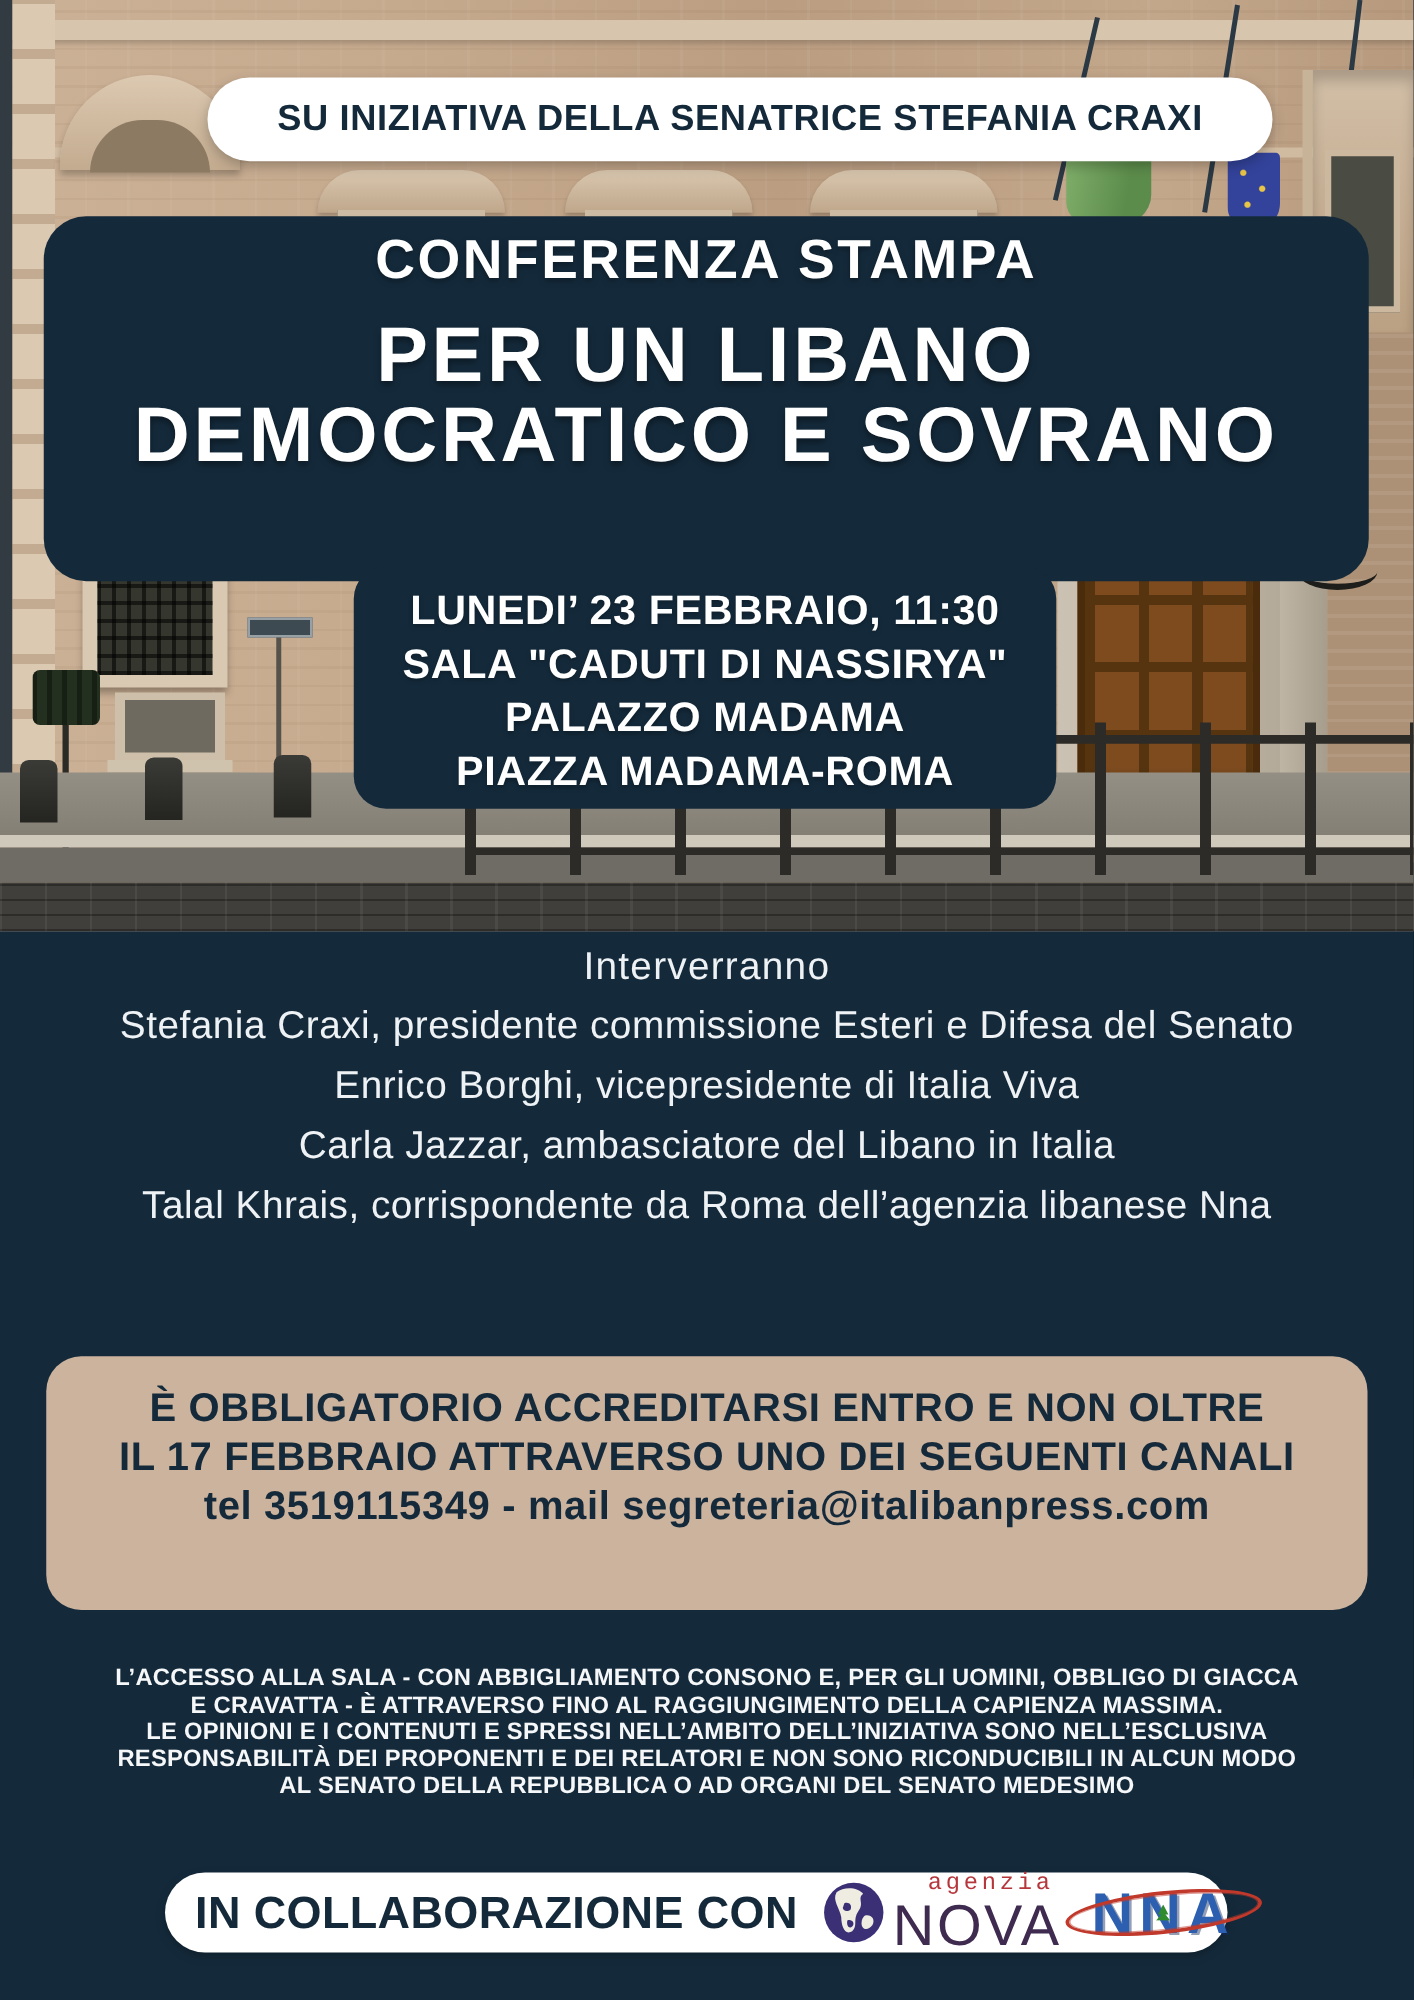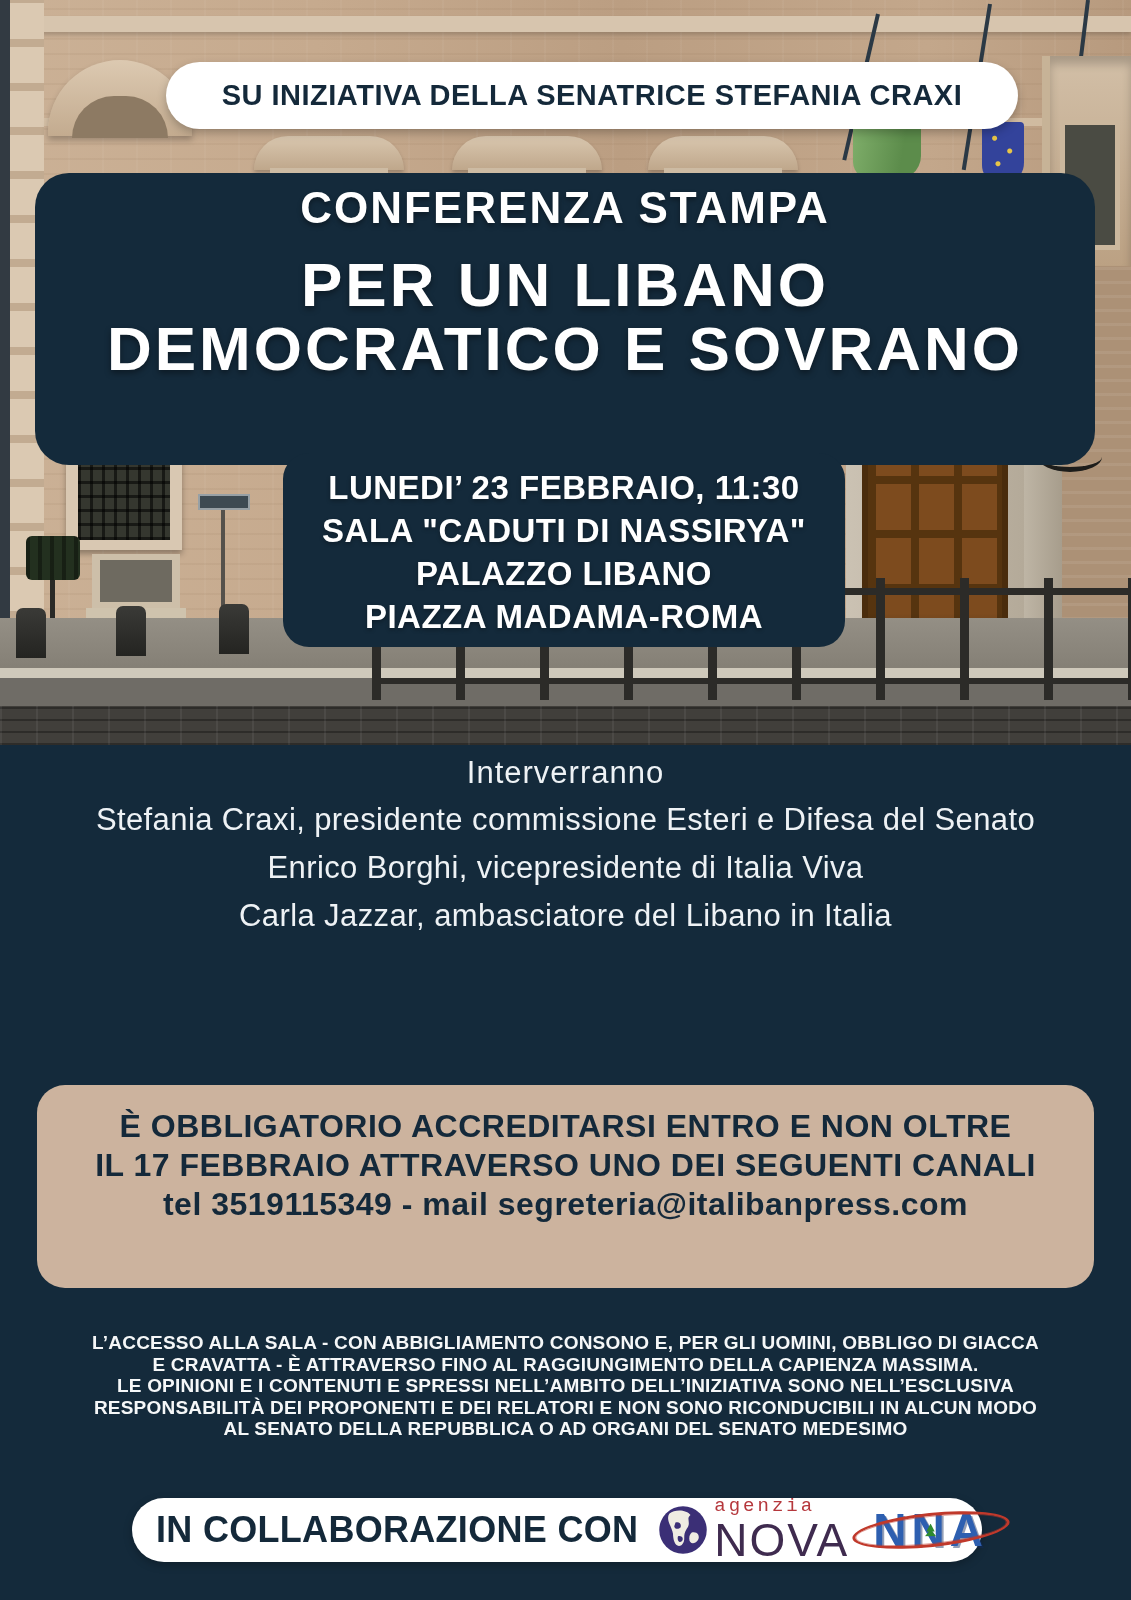--- a/index.html
+++ b/index.html
@@ -108,21 +108,21 @@
 
   .disclaimer{position:absolute;left:0;top:1332px;width:1131px;text-align:center;color:#f5f7f8;}
   .disclaimer-line{font-size:19px;font-weight:bold;letter-spacing:.2px;line-height:21.5px;}
 
   .collab-pill{position:absolute;left:132px;top:1498px;width:850px;height:64px;border-radius:32px;
     background:#ffffff;box-shadow:0 3px 8px rgba(0,0,0,.25);
     display:flex;align-items:center;padding:0 20px 0 24px;gap:14px;}
   .collab-label{font-size:36px;font-weight:bold;color:#14293a;letter-spacing:.3px;white-space:nowrap;}
   .nova-logo{display:flex;align-items:center;gap:6px;margin-left:6px;}
   .nova-text{display:flex;flex-direction:column;align-items:flex-start;line-height:1;}
-  .nova-agenzia{font-family:"Liberation Mono",monospace;font-size:19px;color:#b5373c;letter-spacing:3px;}
+  .nova-agenzia{font-family:"Liberation Mono",monospace;font-size:19px;color:#b5373c;letter-spacing:3px;margin-left:28px;}
   .nova-name{font-size:46px;color:#3f2b4f;letter-spacing:2px;margin-top:1px;text-align:center;}
   .nna-logo{position:relative;margin-left:10px;width:160px;height:56px;display:flex;
     align-items:center;justify-content:center;}
   .nna-text{position:relative;z-index:1;font-size:46px;font-weight:bold;letter-spacing:5px;
     color:#2d5fb0;text-shadow:2px 2px 0 rgba(18,42,94,.45), -1px -1px 0 rgba(255,255,255,.6);}
   .nna-ring{position:absolute;z-index:2;left:50%;top:50%;width:158px;height:34px;
     transform:translate(-50%,-50%) rotate(-6deg);border:3px solid #c0392b;border-radius:50%;
     box-shadow:inset 0 0 0 1px rgba(192,57,43,.5);pointer-events:none;}
   .nna-cedar{position:absolute;z-index:3;left:50%;top:50%;width:13px;height:13px;
     transform:translate(-50%,-50%);background:#2e8b2e;
@@ -188,29 +188,30 @@
 
   <div class="banner">
     <div class="kicker">CONFERENZA STAMPA</div>
     <div class="title-line first">PER UN LIBANO</div>
     <div class="title-line">DEMOCRATICO E SOVRANO</div>
   </div>
 
   <div class="event-box">
     <div class="event-line">LUNEDI’ 23 FEBBRAIO, 11:30</div>
     <div class="event-line">SALA "CADUTI DI NASSIRYA"</div>
-    <div class="event-line">PALAZZO LIBANO</div>
+    <div class="event-line">PALAZZO MADAMA</div>
     <div class="event-line">PIAZZA MADAMA-ROMA</div>
   </div>
 
   <div class="speakers">
     <div class="speakers-heading">Interverranno</div>
     <div class="speaker-line">Stefania Craxi, presidente commissione Esteri e Difesa del Senato</div>
     <div class="speaker-line">Enrico Borghi,  vicepresidente di Italia Viva</div>
     <div class="speaker-line">Carla Jazzar, ambasciatore del Libano in Italia</div>
+    <div class="speaker-line">Talal Khrais, corrispondente da Roma dell’agenzia libanese Nna</div>
   </div>
 
   <div class="accredit-box">
     <div class="accredit-line">È OBBLIGATORIO ACCREDITARSI ENTRO E NON OLTRE</div>
     <div class="accredit-line">IL 17 FEBBRAIO ATTRAVERSO UNO DEI SEGUENTI CANALI</div>
     <div class="accredit-line">tel 3519115349 - mail segreteria@italibanpress.com</div>
   </div>
 
   <div class="disclaimer">
     <div class="disclaimer-line">L’ACCESSO ALLA SALA - CON ABBIGLIAMENTO CONSONO E, PER GLI UOMINI, OBBLIGO DI GIACCA</div>

